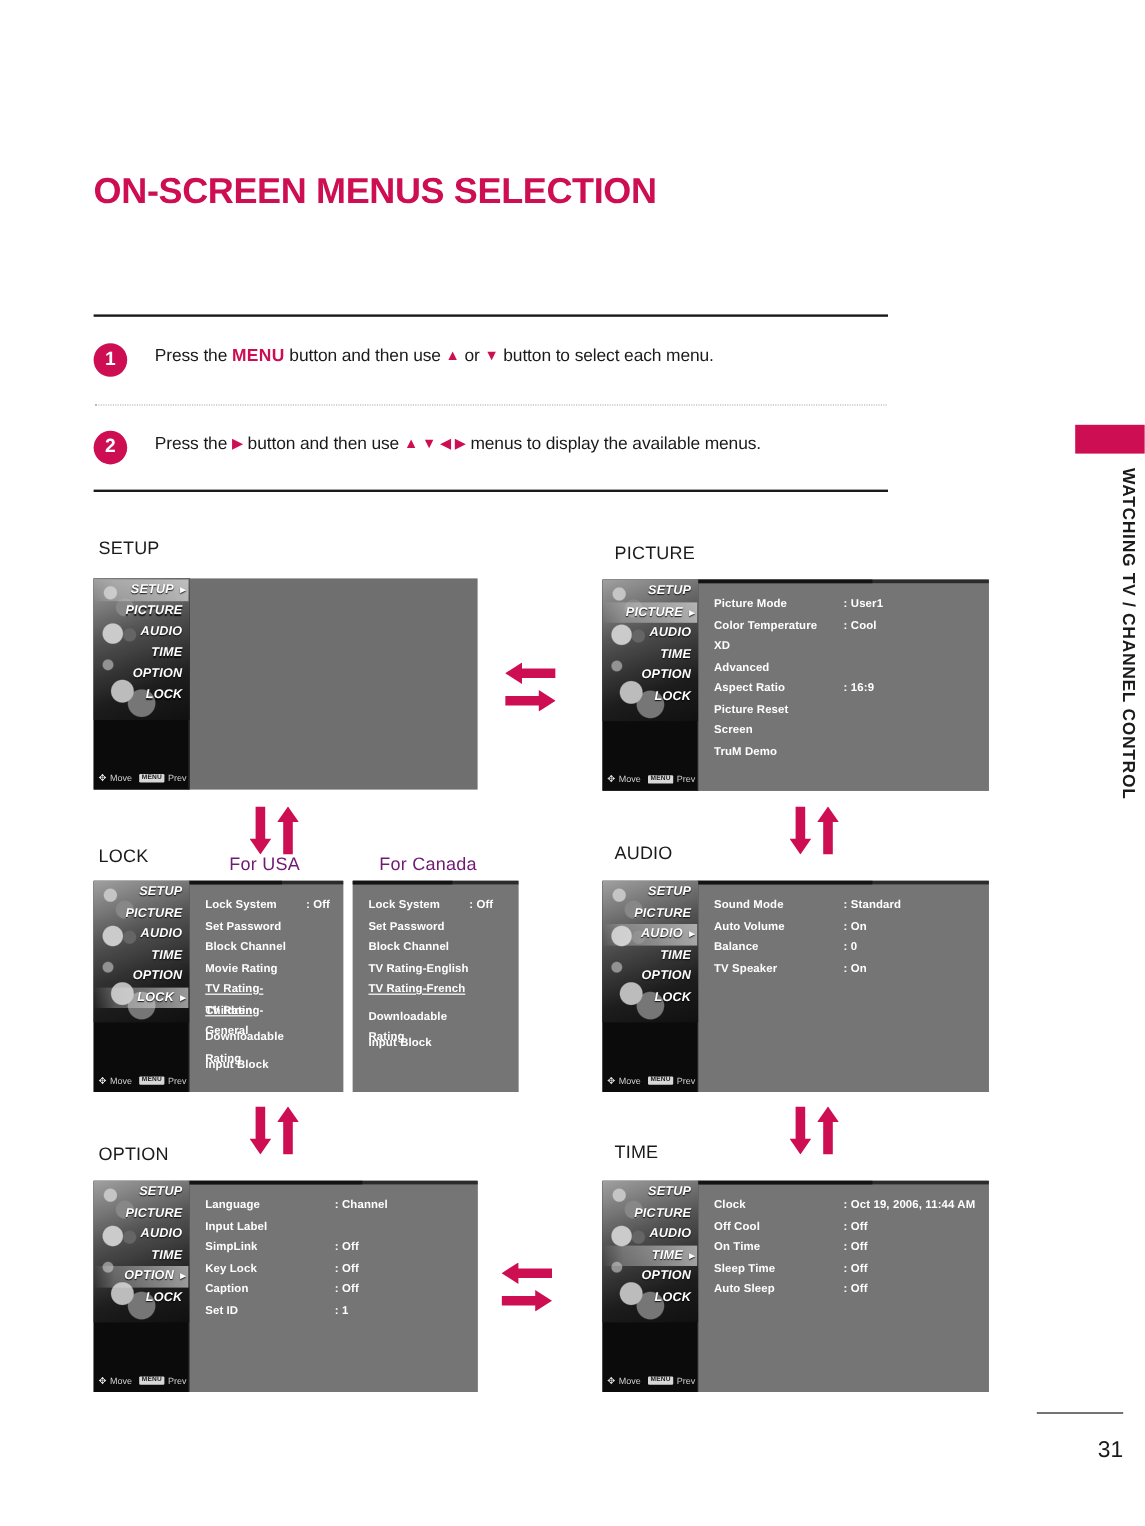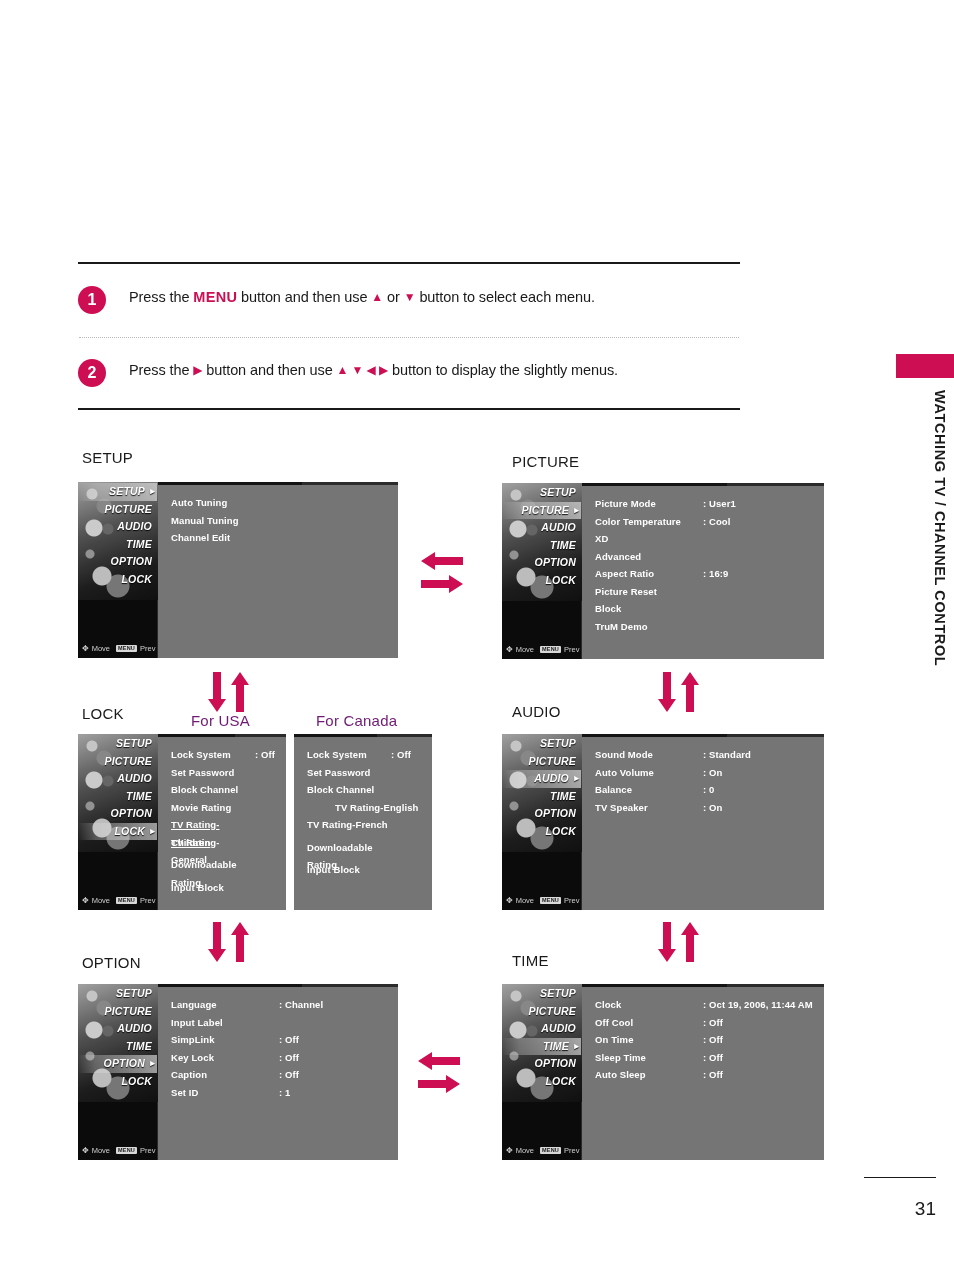--- a/index.html
+++ b/index.html
@@ -171,33 +171,34 @@
   .page-num {
     position: absolute; right: 18px; top: 1198px;
     font-size: 19px; font-weight: normal; color: #1a1a1a;
   }
 </style>
 </head>
 <body>
 
 <div class="page">
 
+  <h1 class="page-title">ON-SCREEN MENUS SELECTION</h1>
 
   <div class="rule top"></div>
   <div class="dotted-rule"></div>
   <div class="rule bottom"></div>
 
   <div class="step step1">
     <div class="badge">1</div>
     <div class="step-text"><span>Press the </span><span class="kw-menu">MENU</span><span> button and then use </span><span class="tri">▲</span><span> or </span><span class="tri">▼</span><span> button to select each menu.</span></div>
   </div>
 
   <div class="step step2">
     <div class="badge">2</div>
-    <div class="step-text"><span>Press the </span><span class="tri">▶</span><span> button and then use </span><span class="tri">▲ ▼ ◀ ▶</span><span> button to display the slightly menus.</span></div>
+    <div class="step-text"><span>Press the </span><span class="tri">▶</span><span> button and then use </span><span class="tri">▲ ▼ ◀ ▶</span><span> menus to display the available menus.</span></div>
   </div>
 
   <div class="sec-label" style="left:82px; top:449px;">SETUP</div>
   <div class="sec-label" style="left:512px; top:453px;">PICTURE</div>
   <div class="sec-label" style="left:82px; top:705px;">LOCK</div>
   <div class="sub-label" style="left:191px; top:712px;">For USA</div>
   <div class="sub-label" style="left:316px; top:712px;">For Canada</div>
   <div class="sec-label" style="left:512px; top:703px;">AUDIO</div>
   <div class="sec-label" style="left:82px; top:954px;">OPTION</div>
   <div class="sec-label" style="left:512px; top:952px;">TIME</div>
@@ -217,36 +218,20 @@
         <span class="grp">
           <span class="hint-move-ico">✥</span>
           <span>Move</span>
         </span>
         <span class="grp">
           <span class="hint-menu-key">MENU</span>
           <span>Prev</span>
         </span>
       </div>
     </div>
-    <div class="osd-body">
-      <div class="osd-rows">
-          <div class="osd-row">
-            <span class="lbl">Auto Tuning</span>
-            <span class="val"></span>
-          </div>
-          <div class="osd-row">
-            <span class="lbl">Manual Tuning</span>
-            <span class="val"></span>
-          </div>
-          <div class="osd-row">
-            <span class="lbl">Channel Edit</span>
-            <span class="val"></span>
-          </div>
-        </div>
-    </div>
   </div>
 
   <div class="osd" id="osd-picture" style="left:502px; top:483px; width:322px; height:176px;">
     <div class="osd-side">
       <div class="osd-side-art"></div>
       <div class="osd-menu">
           <div class="osd-menu-item">SETUP</div>
           <div class="osd-menu-item active">PICTURE</div>
           <div class="osd-menu-item">AUDIO</div>
           <div class="osd-menu-item">TIME</div>
@@ -284,21 +269,21 @@
           </div>
           <div class="osd-row">
             <span class="lbl">Aspect Ratio</span>
             <span class="val">: 16:9</span>
           </div>
           <div class="osd-row">
             <span class="lbl">Picture Reset</span>
             <span class="val"></span>
           </div>
           <div class="osd-row">
-            <span class="lbl">Block</span>
+            <span class="lbl">Screen</span>
             <span class="val"></span>
           </div>
           <div class="osd-row">
             <span class="lbl">TruM Demo</span>
             <span class="val"></span>
           </div>
         </div>
     </div>
   </div>
 
@@ -371,25 +356,25 @@
           </div>
           <div class="osd-row">
             <span class="lbl" style="flex: 0 0 84px; width: 84px;">Set Password</span>
             <span class="val"></span>
           </div>
           <div class="osd-row">
             <span class="lbl" style="flex: 0 0 84px; width: 84px;">Block Channel</span>
             <span class="val"></span>
           </div>
           <div class="osd-row">
-            <span class="lbl" style="flex: 0 0 84px; width: 84px; margin-left: 28px;">TV Rating-English</span>
-            <span class="val"></span>
-          </div>
-          <div class="osd-row">
-            <span class="lbl" style="flex: 0 0 84px; width: 84px;">TV Rating-French</span>
+            <span class="lbl" style="flex: 0 0 84px; width: 84px;">TV Rating-English</span>
+            <span class="val"></span>
+          </div>
+          <div class="osd-row">
+            <span class="lbl" style="flex: 0 0 84px; width: 84px; text-decoration: underline;">TV Rating-French</span>
             <span class="val"></span>
           </div>
           <div class="osd-row gap">
             <span class="lbl" style="flex: 0 0 84px; width: 84px;">Downloadable Rating</span>
             <span class="val"></span>
           </div>
           <div class="osd-row gap">
             <span class="lbl" style="flex: 0 0 84px; width: 84px;">Input Block</span>
             <span class="val"></span>
           </div>

